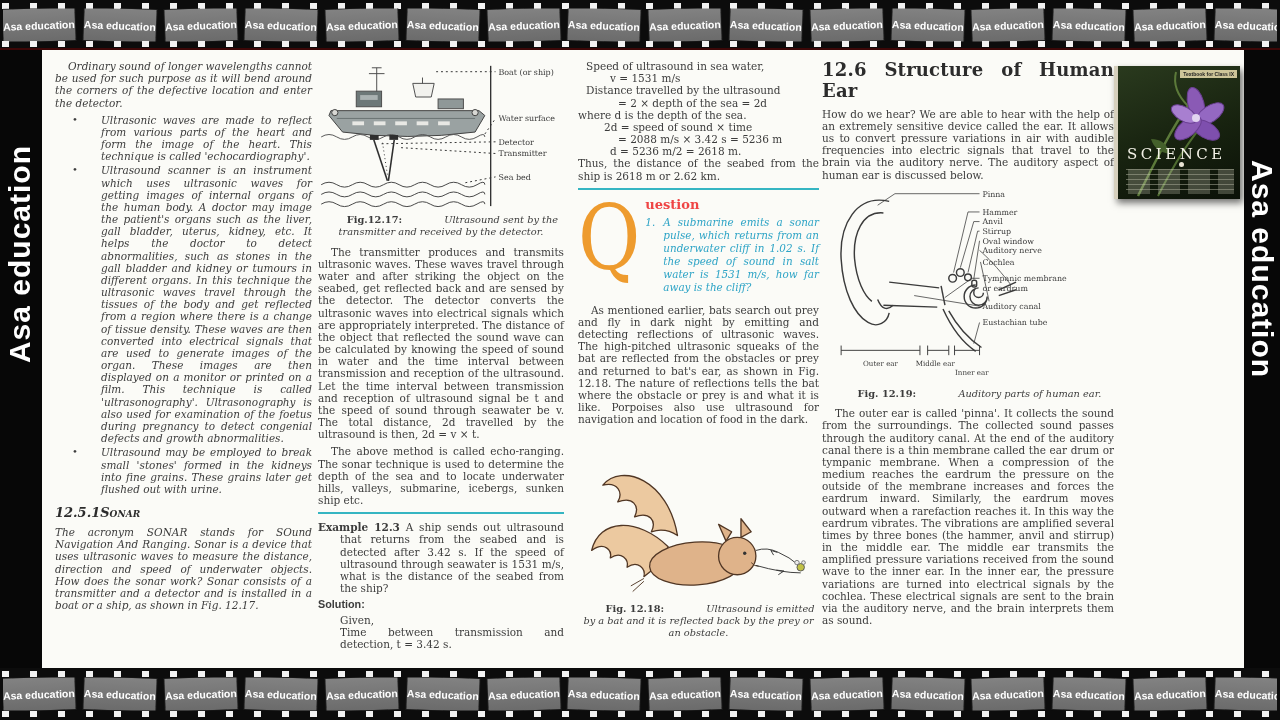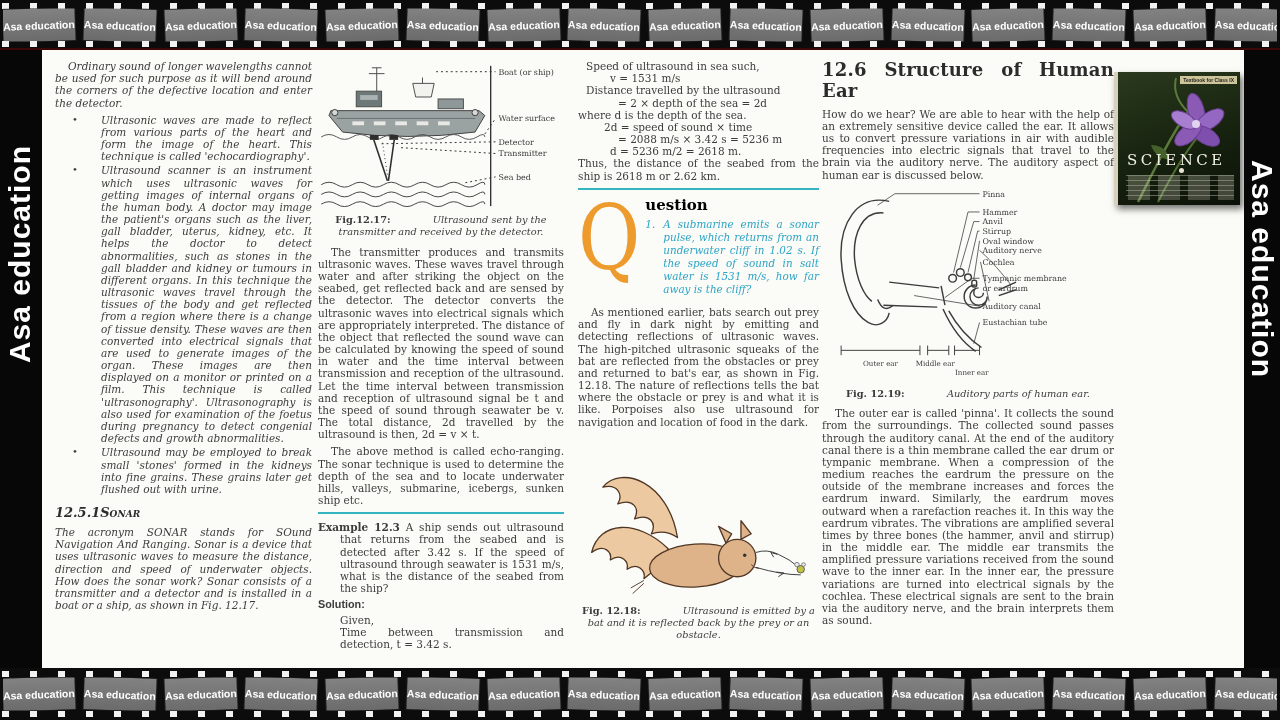--- a/index.html
+++ b/index.html
@@ -42,39 +42,39 @@
   #c4{left:780px;width:292px;}
   p{margin:0 0 5px 0;}
   .ind{text-indent:13px;}
   .bullet{display:flex;margin:1px 0 2px 0;}
   .bullet .dot{flex:0 0 46px;padding-left:17px;box-sizing:border-box;font-size:10px;}
   .bullet .bt{flex:1;text-align:justify;}
   h2{font-size:18px;margin:0 0 6px 0;color:#2c2c2c;letter-spacing:.2px;}
   h3{font-size:13px;margin:10px 0 6px 0;color:#2c2c2c;}
   .sc{font-variant:small-caps;}
   .figcap{text-align:center;font-size:9.8px;line-height:1.25;margin:2px 0 7px 0;color:#3c3c3c;}
-  .figcap b{font-weight:bold;}
+  .figcap b{font-weight:bold;margin-left:23px;}
   .figcap i{font-style:italic;margin-left:39px;}
   .tline{height:2px;background:#35b5c2;margin:6px 0 7px 0;}
   .hang{padding-left:22px;text-indent:-22px;margin-bottom:2px;}
   .solh{font-weight:bold;font-family:"Liberation Sans",sans-serif;font-size:10.8px;margin:4px 0 3px 0;}
   .giv{padding-left:22px;}
   .sl{white-space:nowrap;}
   .sl.w{white-space:normal;text-align:justify;}
   .in8{padding-left:8px;} .in24{padding-left:26px;} .in30{padding-left:32px;} .in38{padding-left:40px;}
   .qbox{display:flex;gap:5px;margin:4px 0 10px 0;}
   .bigq{color:#ee9b2e;font-size:76px;line-height:.92;transform:scaleY(1.18);transform-origin:top;
         font-family:"DejaVu Serif",serif;flex:0 0 48px;text-align:center;}
-  .qhead{color:#000000;font-weight:bold;font-size:15px;margin-bottom:4px;}
+  .qhead{color:#ef4444;font-weight:bold;font-size:13px;margin-bottom:4px;}
   .qitem{display:flex;gap:6px;color:#2ea4c6;font-style:italic;font-size:10.4px;line-height:1.25;}
   .qnum{flex:0 0 12px;}
   svg text{font-family:"DejaVu Serif",serif;fill:#3b3b3b;}
 
   
-  .book{position:absolute;left:1072px;top:22px;width:122px;height:133px;
+  .book{position:absolute;left:1072px;top:16px;width:122px;height:133px;
         background:linear-gradient(160deg,#2a3a1e 0%,#17220f 55%,#0b1108 100%);
         border-left:4px solid #d6d0bd;box-shadow:3px 4px 7px rgba(0,0,0,.55);}
   .badge{position:absolute;top:4px;right:3px;background:#cdc599;color:#1c1c1c;font-size:5px;
          padding:1px 3px;font-family:"Liberation Sans",sans-serif;font-weight:bold;}
   .btitle{position:absolute;left:9px;bottom:36px;color:#f4f2e8;font-size:15px;letter-spacing:3.5px;}
   .btoc{position:absolute;left:8px;right:6px;bottom:5px;height:25px;opacity:.75;
         background:repeating-linear-gradient(90deg,transparent 0 2px,rgba(215,215,195,.35) 2px 24px,transparent 24px 30px),
                    repeating-linear-gradient(180deg,rgba(215,215,195,.55) 0 1px,transparent 1px 5px);}
   .bdot{position:absolute;left:50%;bottom:32px;width:5px;height:5px;border-radius:50%;background:#e8e4d4;}
   .bflower{position:absolute;left:0;top:0;}
@@ -269,21 +269,21 @@
     <p class="ind">The transmitter produces and transmits ultrasonic waves. These waves travel through water and after striking the object on the seabed, get reflected back and are sensed by the detector. The detector converts the ultrasonic waves into electrical signals which are appropriately interpreted. The distance of the object that reflected the sound wave can be calculated by knowing the speed of sound in water and the time interval between transmission and reception of the ultrasound. Let the time interval between transmission and reception of ultrasound signal be t and the speed of sound through seawater be v. The total distance, 2d travelled by the ultrasound is then, 2d = v × t.</p>
     <p class="ind">The above method is called echo-ranging. The sonar technique is used to determine the depth of the sea and to locate underwater hills, valleys, submarine, icebergs, sunken ship etc.</p>
     <div class="tline"></div>
     <div class="hang"><b>Example 12.3</b> <span>A ship sends out ultrasound that returns from the seabed and is detected after 3.42 s. If the speed of ultrasound through seawater is 1531 m/s, what is the distance of the seabed from the ship?</span></div>
     <div class="solh">Solution:</div>
     <div class="giv">Given,</div>
     <div class="giv">Time between transmission and detection, t = 3.42 s.</div>
   </div>
 
   <div class="col" id="c3">
-    <div class="sl in8">Speed of ultrasound in sea such,</div>
+    <div class="sl in8">Speed of ultrasound in sea water,</div>
     <div class="sl in30">v = 1531 m/s</div>
     <div class="sl in8">Distance travelled by the ultrasound</div>
     <div class="sl in38">= 2 × depth of the sea = 2d</div>
     <div class="sl">where d is the depth of the sea.</div>
     <div class="sl in24">2d = speed of sound × time</div>
     <div class="sl in38">= 2088 m/s × 3.42 s = 5236 m</div>
     <div class="sl in30">d = 5236 m/2 = 2618 m.</div>
     <div class="sl w">Thus, the distance of the seabed from the ship is 2618 m or 2.62 km.</div>
     <div class="tline"></div>
     <div class="qbox">

